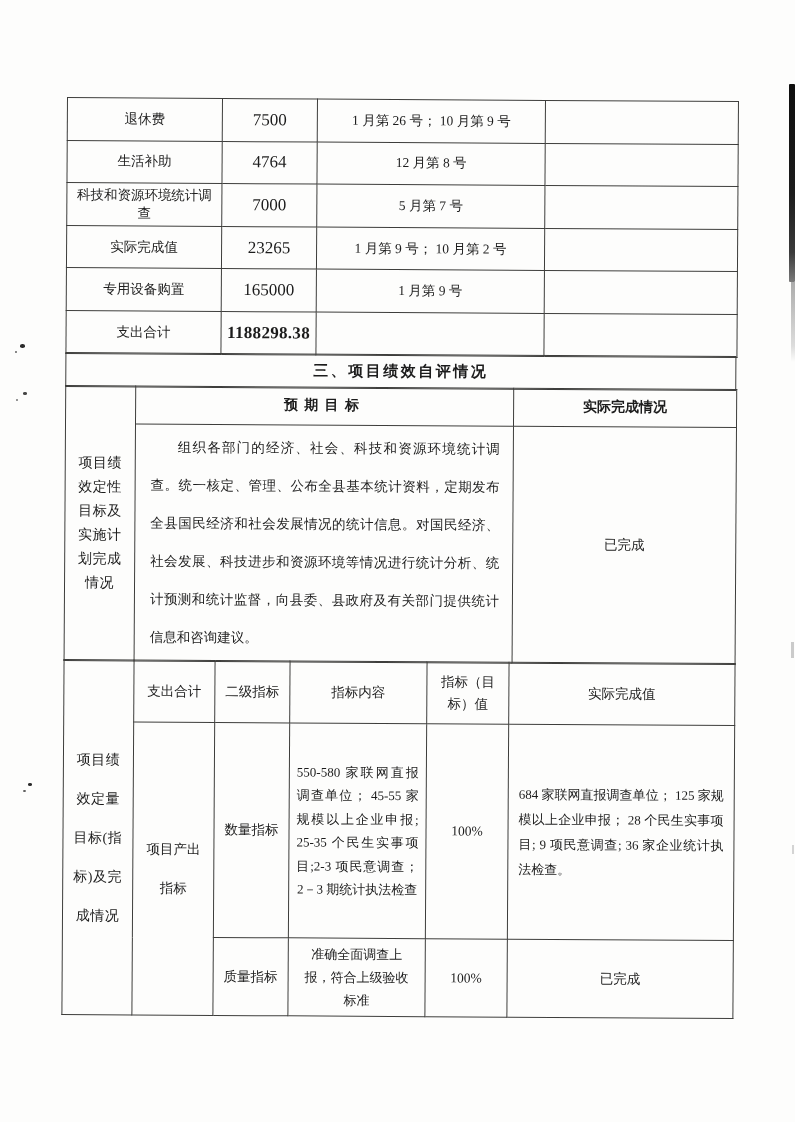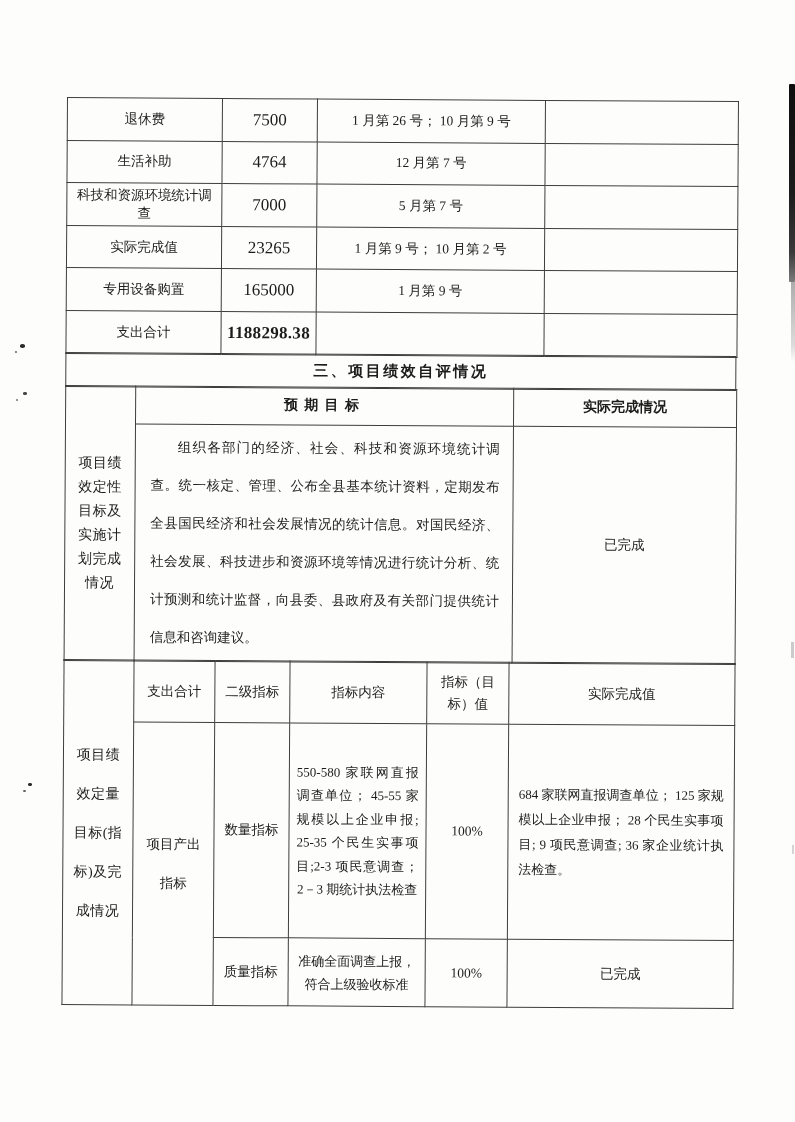--- a/index.html
+++ b/index.html
@@ -55,21 +55,21 @@
   .tbl-c .r-head { height:62px; }
   .tbl-c .r-qty  { height:215px; }
   .tbl-c .r-qlt  { height:68px; }
   .th-target { line-height:22px;margin-top:20px; }
   .c-level1 { line-height:39px; font-size:13.5px; }
   .c-content {
     text-align:justify; text-align-last:center;
     font-size:13px; line-height:23.5px;
     padding:6px 7px;
   }
-  .c-content-qlt { font-size:13px; line-height:23px; text-align:center; text-align-last:center; padding:4px 6px; }
+  .c-content-qlt { font-size:13px; line-height:23px; text-align:center; text-align-last:center; padding:4px 16px; }
   .c-actual {
     text-align:justify; text-align-last:left;
     font-size:13px; line-height:25px;
     padding:6px 10px;
   }
 
   
   .artifact { position:absolute; pointer-events:none; }
   .streak-dark {
     right:0; top:84px; width:6px; height:198px;
@@ -106,21 +106,21 @@
     <tbody>
         <tr>
       <td>退休费</td>
       <td class="c-amt">7500</td>
       <td>1 月第 26 号； 10 月第 9 号</td>
       <td></td>
     </tr>
     <tr>
       <td>生活补助</td>
       <td class="c-amt">4764</td>
-      <td>12 月第 7 号</td>
+      <td>12 月第 8 号</td>
       <td></td>
     </tr>
     <tr>
       <td>科技和资源环境统计调查</td>
       <td class="c-amt">7000</td>
       <td>5 月第 7 号</td>
       <td></td>
     </tr>
     <tr>
       <td>实际完成值</td>

